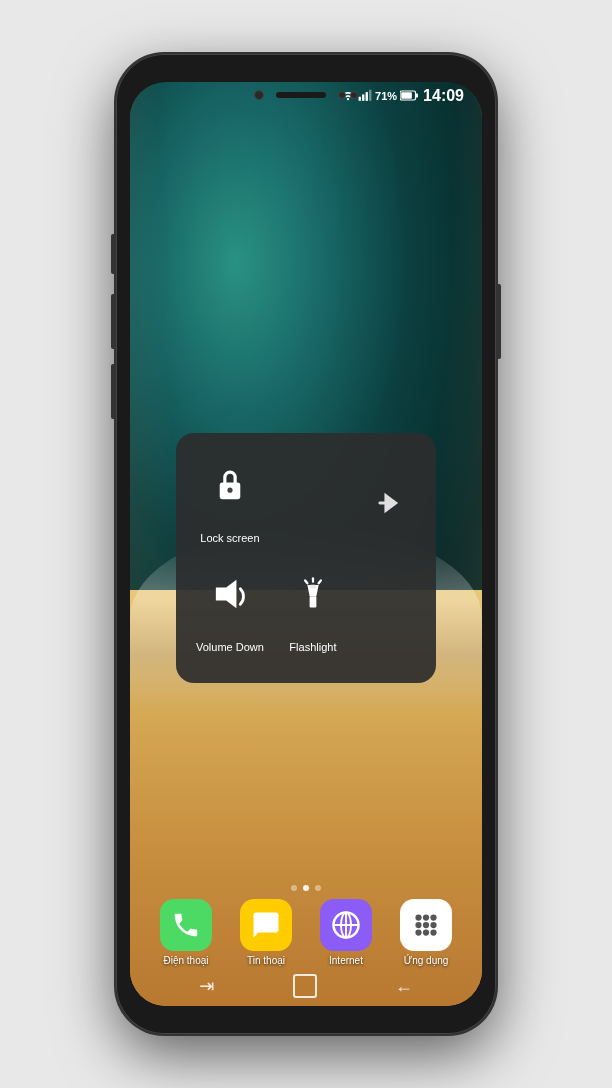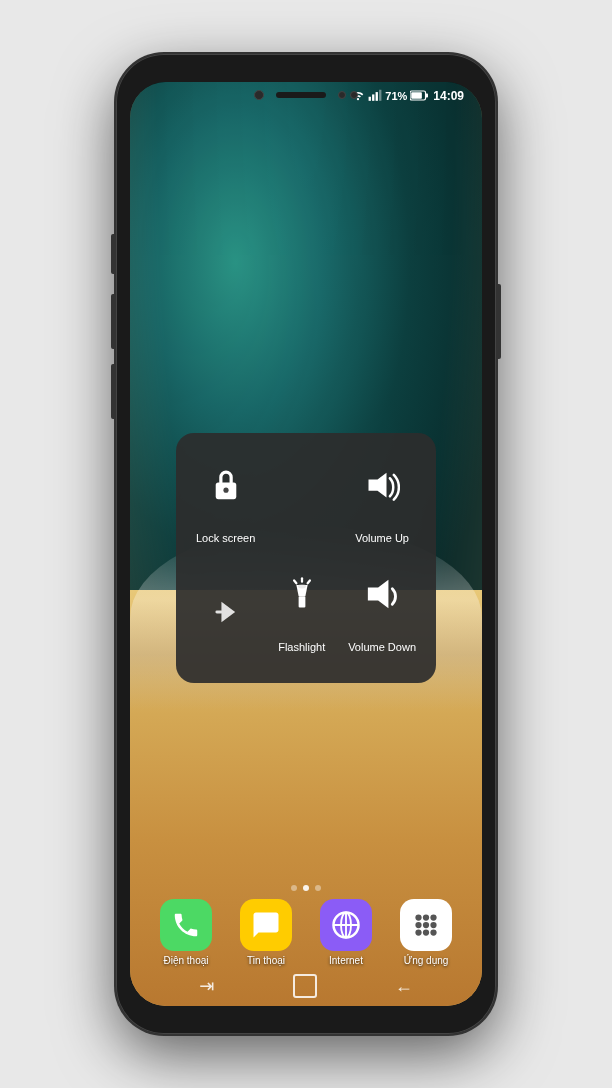--- a/index.html
+++ b/index.html
@@ -378,85 +378,75 @@
             </svg>
           </span>
           <span style="color:white;font-size:11px;font-weight:600;">71%</span>
           <span>
             <svg width="18" height="11" viewBox="0 0 22 13" fill="white">
               <rect x="0" y="1" width="19" height="11" rx="2" fill="none" stroke="white" stroke-width="1.5"></rect>
               <rect x="19" y="4" width="3" height="5" rx="1"></rect>
               <rect x="1.5" y="2.5" width="13" height="8" rx="1" fill="white"></rect>
             </svg>
           </span>
-          <span style="color:white;font-size:12px;font-weight:600;margin-left:2px;">14:09</span>
+          <span style="color:white;font-size:16px;font-weight:600;margin-left:2px;">14:09</span>
         </div>
       </div>
 
       <div class="quick-actions">
         <div class="qa-grid">
 
           <div class="qa-item">
             <div class="qa-icon">
               <svg viewBox="0 0 24 28" fill="white">
                 <rect x="4" y="12" width="16" height="13" rx="2" fill="white"></rect>
                 <path d="M8 12V8a4 4 0 0 1 8 0v4" fill="none" stroke="white" stroke-width="2.5" stroke-linecap="round"></path>
                 <circle cx="12" cy="18" r="2" fill="#444"></circle>
               </svg>
             </div>
             <span class="qa-label">Lock screen</span>
           </div>
 
 
           <div></div>
 
-          <div class="qa-item">
-            <div class="qa-icon">
-              <svg viewBox="0 0 32 28" fill="white">
-                <polygon points="4,9 12,9 20,3 20,25 12,19 4,19" fill="white"></polygon>
-                <path d="M23 8c2 2 3 5 3 8s-1 6-3 8" fill="none" stroke="white" stroke-width="2.2" stroke-linecap="round"></path>
-                <path d="M26.5 5c3 3 4.5 7 4.5 11s-1.5 8-4.5 11" fill="none" stroke="white" stroke-width="2.2" stroke-linecap="round"></path>
-              </svg>
-            </div>
-            <span class="qa-label">Volume Up</span>
-          </div>
 
           <div class="qa-center">
             <svg viewBox="0 0 28 28" fill="white" opacity="0.8">
               <polygon points="22,14 10,5 10,23"></polygon>
               <line x1="10" y1="14" x2="6" y2="14" stroke="white" stroke-width="2.5" stroke-linecap="round"></line>
             </svg>
           </div>
 
-
-          <div class="qa-item">
-            <div class="qa-icon">
-              <svg viewBox="0 0 28 32" fill="white">
-
-                <line x1="14" y1="2" x2="14" y2="5" stroke="white" stroke-width="2" stroke-linecap="round"></line>
-                <line x1="21" y1="4" x2="19" y2="6.5" stroke="white" stroke-width="2" stroke-linecap="round"></line>
-                <line x1="7" y1="4" x2="9" y2="6.5" stroke="white" stroke-width="2" stroke-linecap="round"></line>
-
-                <polygon points="9,8 19,8 17,18 11,18" fill="white"></polygon>
-                <rect x="11" y="18" width="6" height="10" rx="1" fill="white"></rect>
-
-                <ellipse cx="14" cy="9" rx="3.5" ry="2" fill="rgba(200,200,200,0.4)"></ellipse>
-              </svg>
-            </div>
-            <span class="qa-label">Flashlight</span>
-          </div>
 
           <div class="qa-item">
             <div class="qa-icon">
               <svg viewBox="0 0 28 28" fill="white">
                 <polygon points="3,9 11,9 19,3 19,25 11,19 3,19" fill="white"></polygon>
                 <path d="M22 10c1.5 1.5 2.5 3.7 2.5 6s-1 4.5-2.5 6" fill="none" stroke="white" stroke-width="2.2" stroke-linecap="round"></path>
               </svg>
             </div>
             <span class="qa-label">Volume Down</span>
+          </div>
+
+          <div class="qa-item">
+            <div class="qa-icon">
+              <svg viewBox="0 0 28 32" fill="white">
+
+                <line x1="14" y1="2" x2="14" y2="5" stroke="white" stroke-width="2" stroke-linecap="round"></line>
+                <line x1="21" y1="4" x2="19" y2="6.5" stroke="white" stroke-width="2" stroke-linecap="round"></line>
+                <line x1="7" y1="4" x2="9" y2="6.5" stroke="white" stroke-width="2" stroke-linecap="round"></line>
+
+                <polygon points="9,8 19,8 17,18 11,18" fill="white"></polygon>
+                <rect x="11" y="18" width="6" height="10" rx="1" fill="white"></rect>
+
+                <ellipse cx="14" cy="9" rx="3.5" ry="2" fill="rgba(200,200,200,0.4)"></ellipse>
+              </svg>
+            </div>
+            <span class="qa-label">Flashlight</span>
           </div>
 
         </div>
       </div>
 
       <div class="page-dots">
         <div class="dot"></div>
         <div class="dot active"></div>
         <div class="dot"></div>
       </div>

